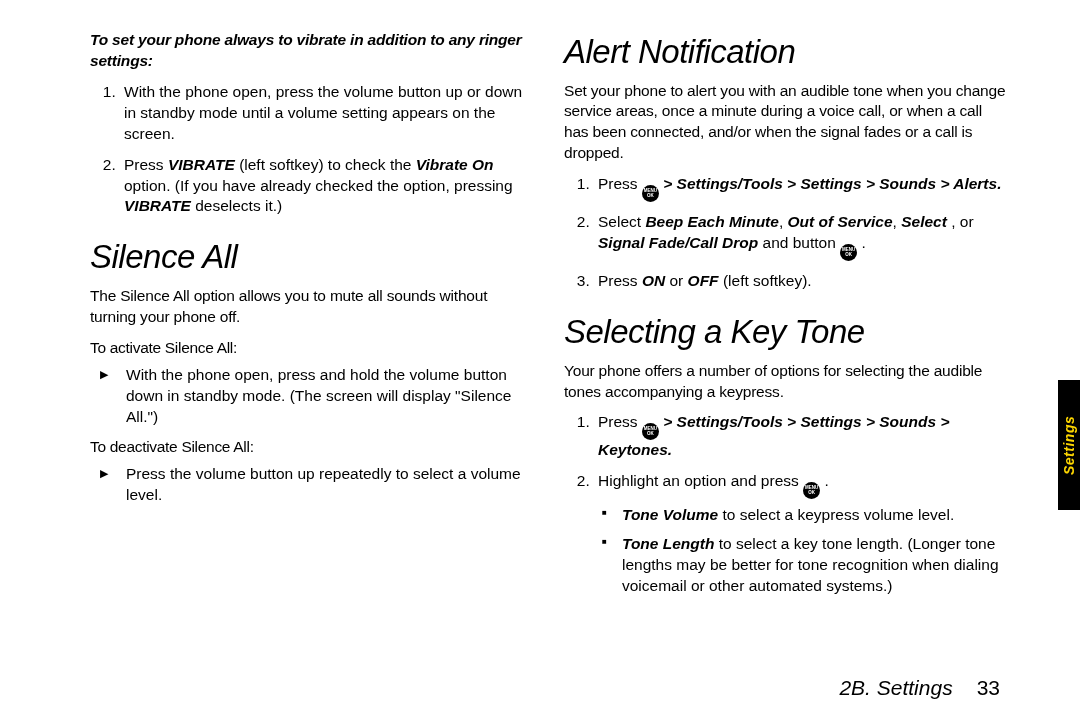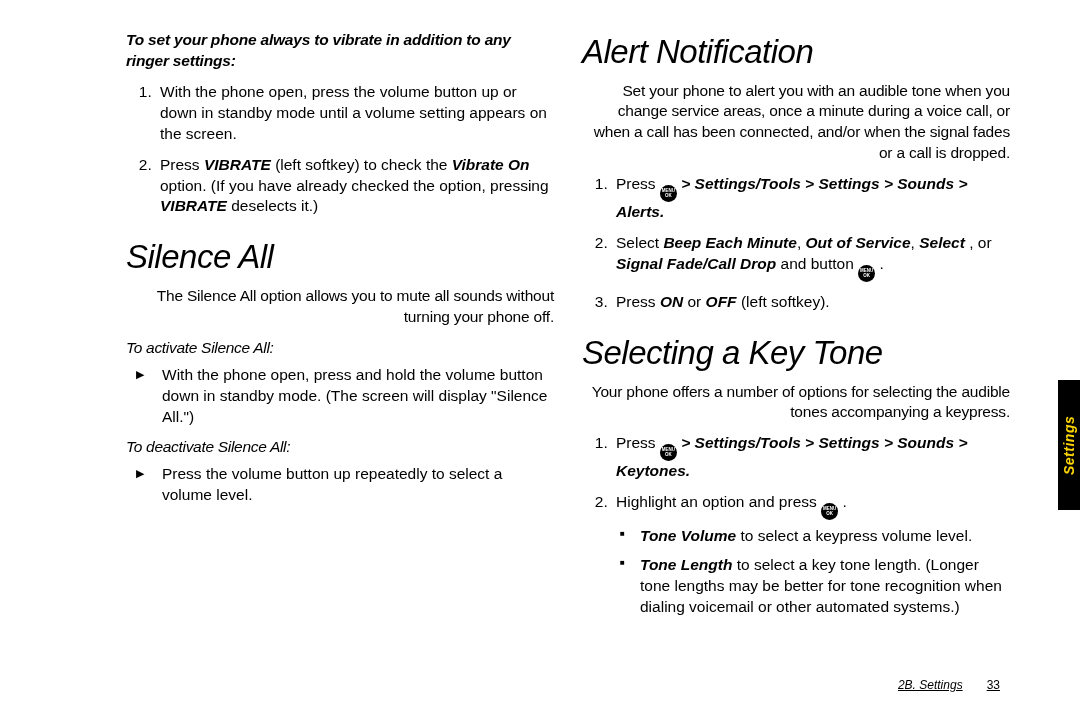--- a/index.html
+++ b/index.html
@@ -12,21 +12,20 @@
     color: #000;
     position: relative;
     overflow: hidden;
   }
   .page {
     box-sizing: border-box;
     padding: 30px 70px 36px 90px;
     display: flex;
     gap: 28px;
     height: 100%;
-    margin-left: 36px;
   }
   .col {
     flex: 1 1 0;
     font-size: 15.5px;
     line-height: 1.35;
   }
   h2.section {
     font-style: italic;
     font-weight: normal;
     font-size: 33px;
@@ -35,32 +34,30 @@
   }
   .intro-italic {
     font-style: italic;
     font-weight: bold;
     letter-spacing: -0.2px;
     margin: 0 0 10px 0;
   }
   .para {
     margin: 0 0 10px 0;
     letter-spacing: -0.2px;
-    text-align: right;
   }
   ol.steps {
     margin: 6px 0 12px 0;
     padding-left: 30px;
   }
   ol.steps > li {
     margin-bottom: 10px;
     padding-left: 4px;
   }
   .sub-italic {
-    font-style: italic;
     margin: 10px 0 6px 0;
     letter-spacing: -0.3px;
   }
   .arrow-list {
     list-style: none;
     margin: 4px 0 10px 0;
     padding-left: 30px;
   }
   .arrow-list li {
     position: relative;
@@ -105,25 +102,24 @@
     line-height: 1;
     font-weight: bold;
     vertical-align: -3px;
     text-align: center;
     letter-spacing: 0;
     flex-direction: column;
   }
   .ok-icon span { display:block; }
   .footer {
     position: absolute;
-    bottom: 28px;
+    bottom: 20px;
     right: 80px;
     font-style: italic;
-    font-size: 12px;
-    text-decoration: underline;
+    font-size: 21px;
   }
   .footer .pn {
     font-style: normal;
     margin-left: 24px;
   }
   .side-tab {
     position: absolute;
     right: 0;
     top: 380px;
     width: 22px;

